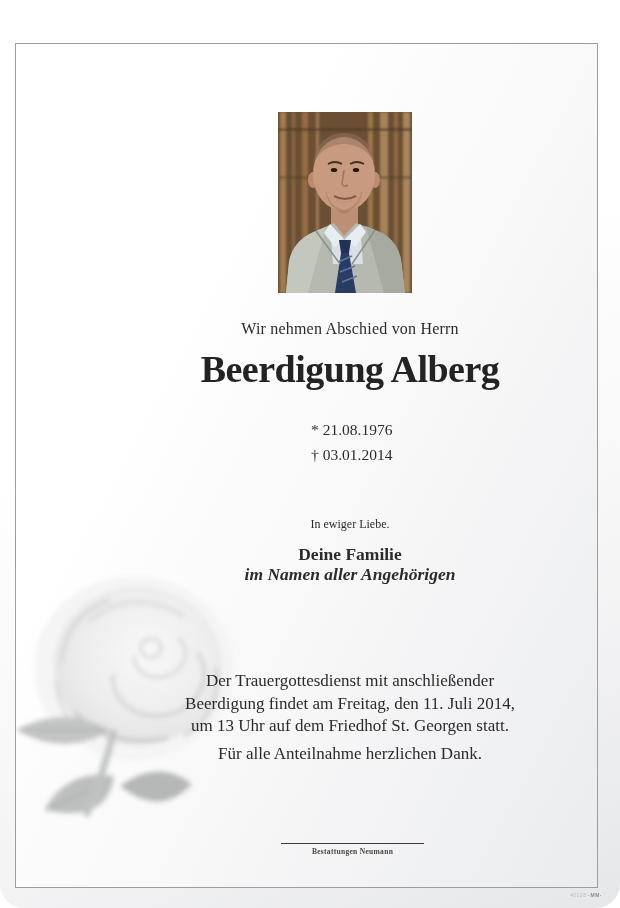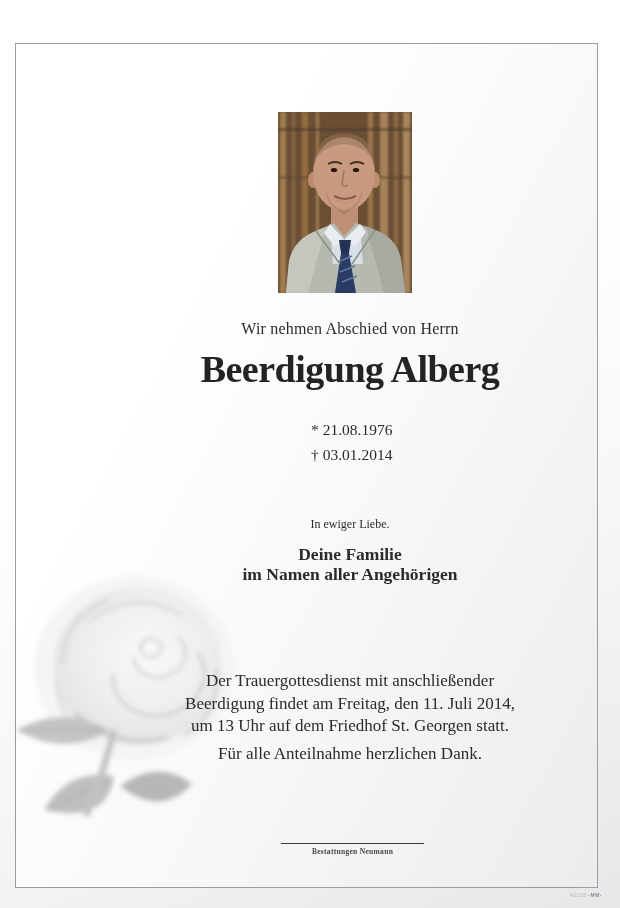--- a/index.html
+++ b/index.html
@@ -5,20 +5,21 @@
   html,body{margin:0;padding:0;}
   body{
     width:620px;height:908px;
     font-family:"Liberation Serif","DejaVu Serif",serif;
     background:#ffffff;
     -webkit-font-smoothing:antialiased;
   }
   .page{
     position:relative;width:620px;height:908px;overflow:hidden;
     background:linear-gradient(155deg,#ffffff 40%,#f6f6f7 68%,#e6e7e9 100%);
+    border-radius:24px;
   }
   .frame{
     position:absolute;left:15px;top:43px;width:583px;height:845px;
     border:1px solid #9c9ca1;
     background:linear-gradient(118deg,#ffffff 30%,#f8f8f9 58%,#ebecee 100%);
     box-sizing:border-box;
   }
   .rose{
     position:absolute;left:-8px;top:572px;width:252px;height:276px;
     pointer-events:none;
@@ -27,21 +28,21 @@
     position:absolute;left:278px;top:112px;width:134px;height:181px;
     overflow:hidden;
   }
   .txt{position:absolute;left:80px;width:540px;text-align:center;color:#2b2b2b;}
   .header-line{top:320px;font-size:16px;letter-spacing:.2px;}
   .name{top:347px;font-size:38px;font-weight:bold;letter-spacing:-.5px;color:#232323;}
   .dates{position:absolute;left:311px;top:420px;text-align:center;color:#2b2b2b;font-size:15.5px;}
   .dates div{height:25px;line-height:19px;}
   .farewell{top:517px;font-size:12px;font-weight:normal;}
   .family1{top:544px;font-size:17.5px;font-weight:bold;}
-  .family2{top:564px;font-size:17.5px;font-weight:bold;}
+  .family2{top:564px;font-size:17.5px;font-weight:bold;font-style:italic;}
   .announce{top:644px;font-size:17px;line-height:22.6px;margin-top:26px;}
   .thanks{top:744px;font-size:17px;}
   .sig-line{position:absolute;left:281px;top:843px;width:143px;border-top:1px solid #3c3c3c;}
   .sig-text{position:absolute;left:281px;top:847px;width:143px;text-align:center;
     font-size:7.5px;color:#474747;letter-spacing:.3px;font-weight:bold;}
   .watermark{position:absolute;top:892px;right:18px;font-size:5px;
     font-family:"Liberation Sans","DejaVu Sans",sans-serif;color:#b9b9bb;letter-spacing:.5px;}
   .watermark .wm-dark{color:#8e8e91;font-weight:bold;}
 </style>
 </head>

